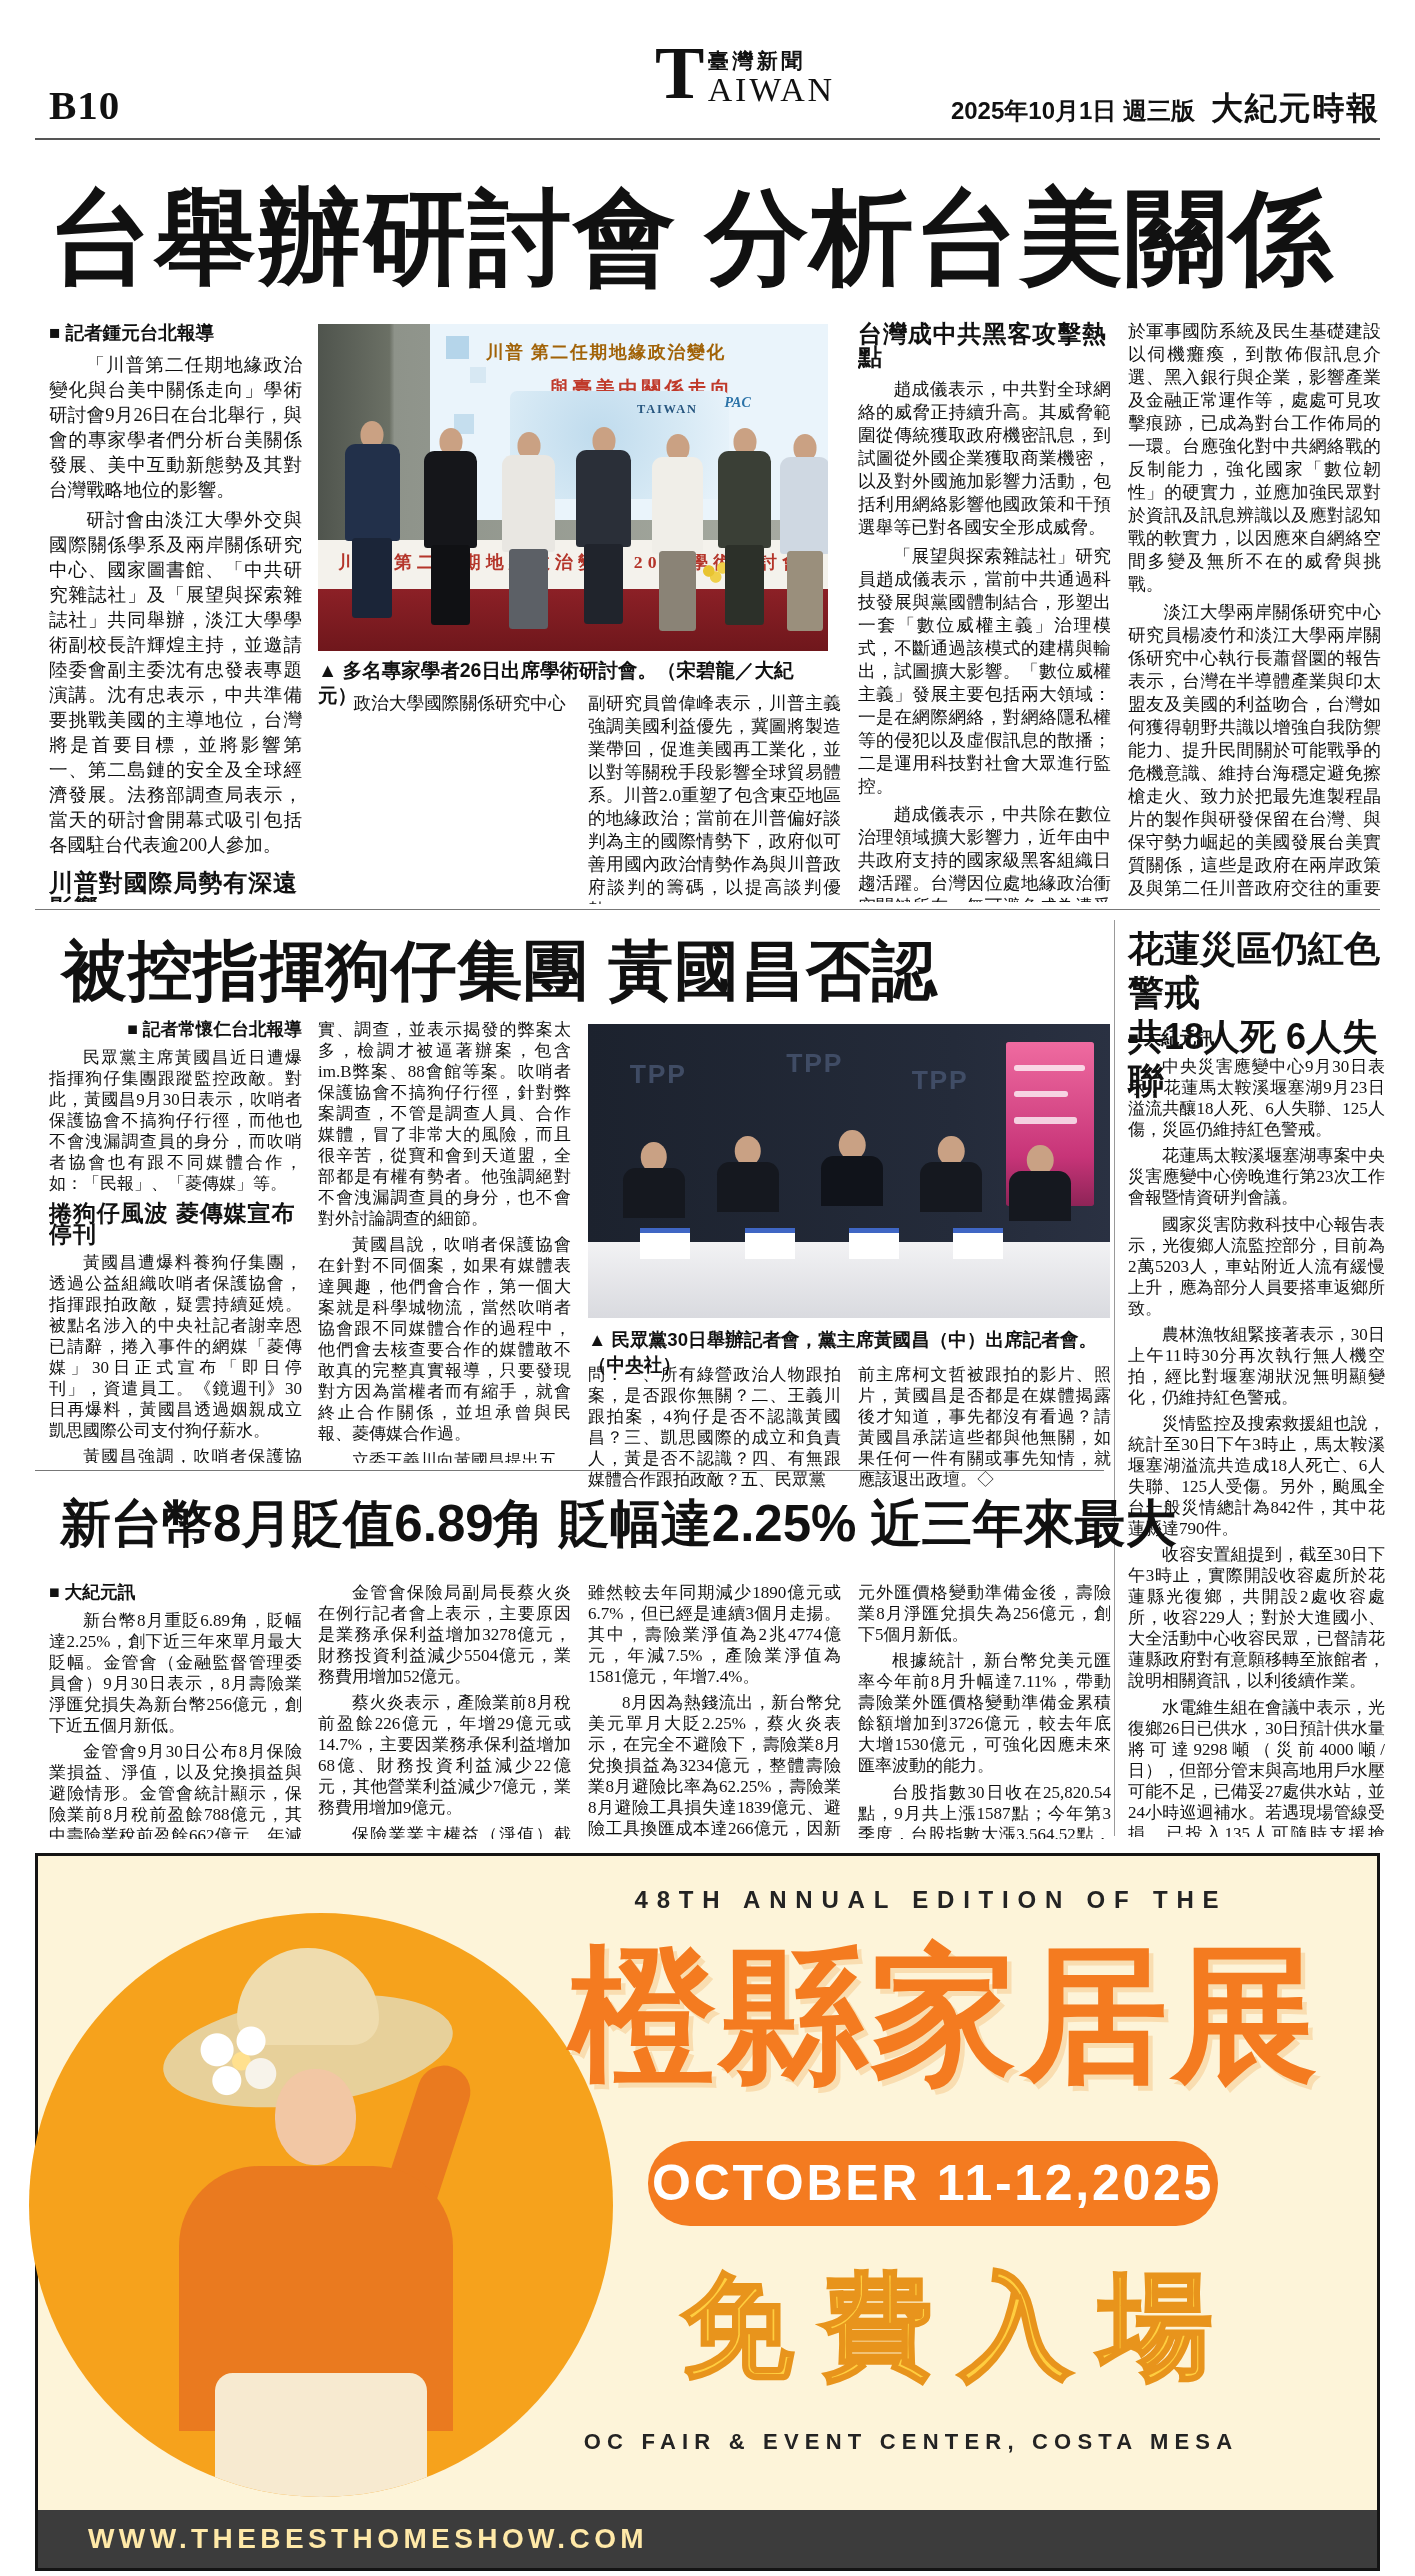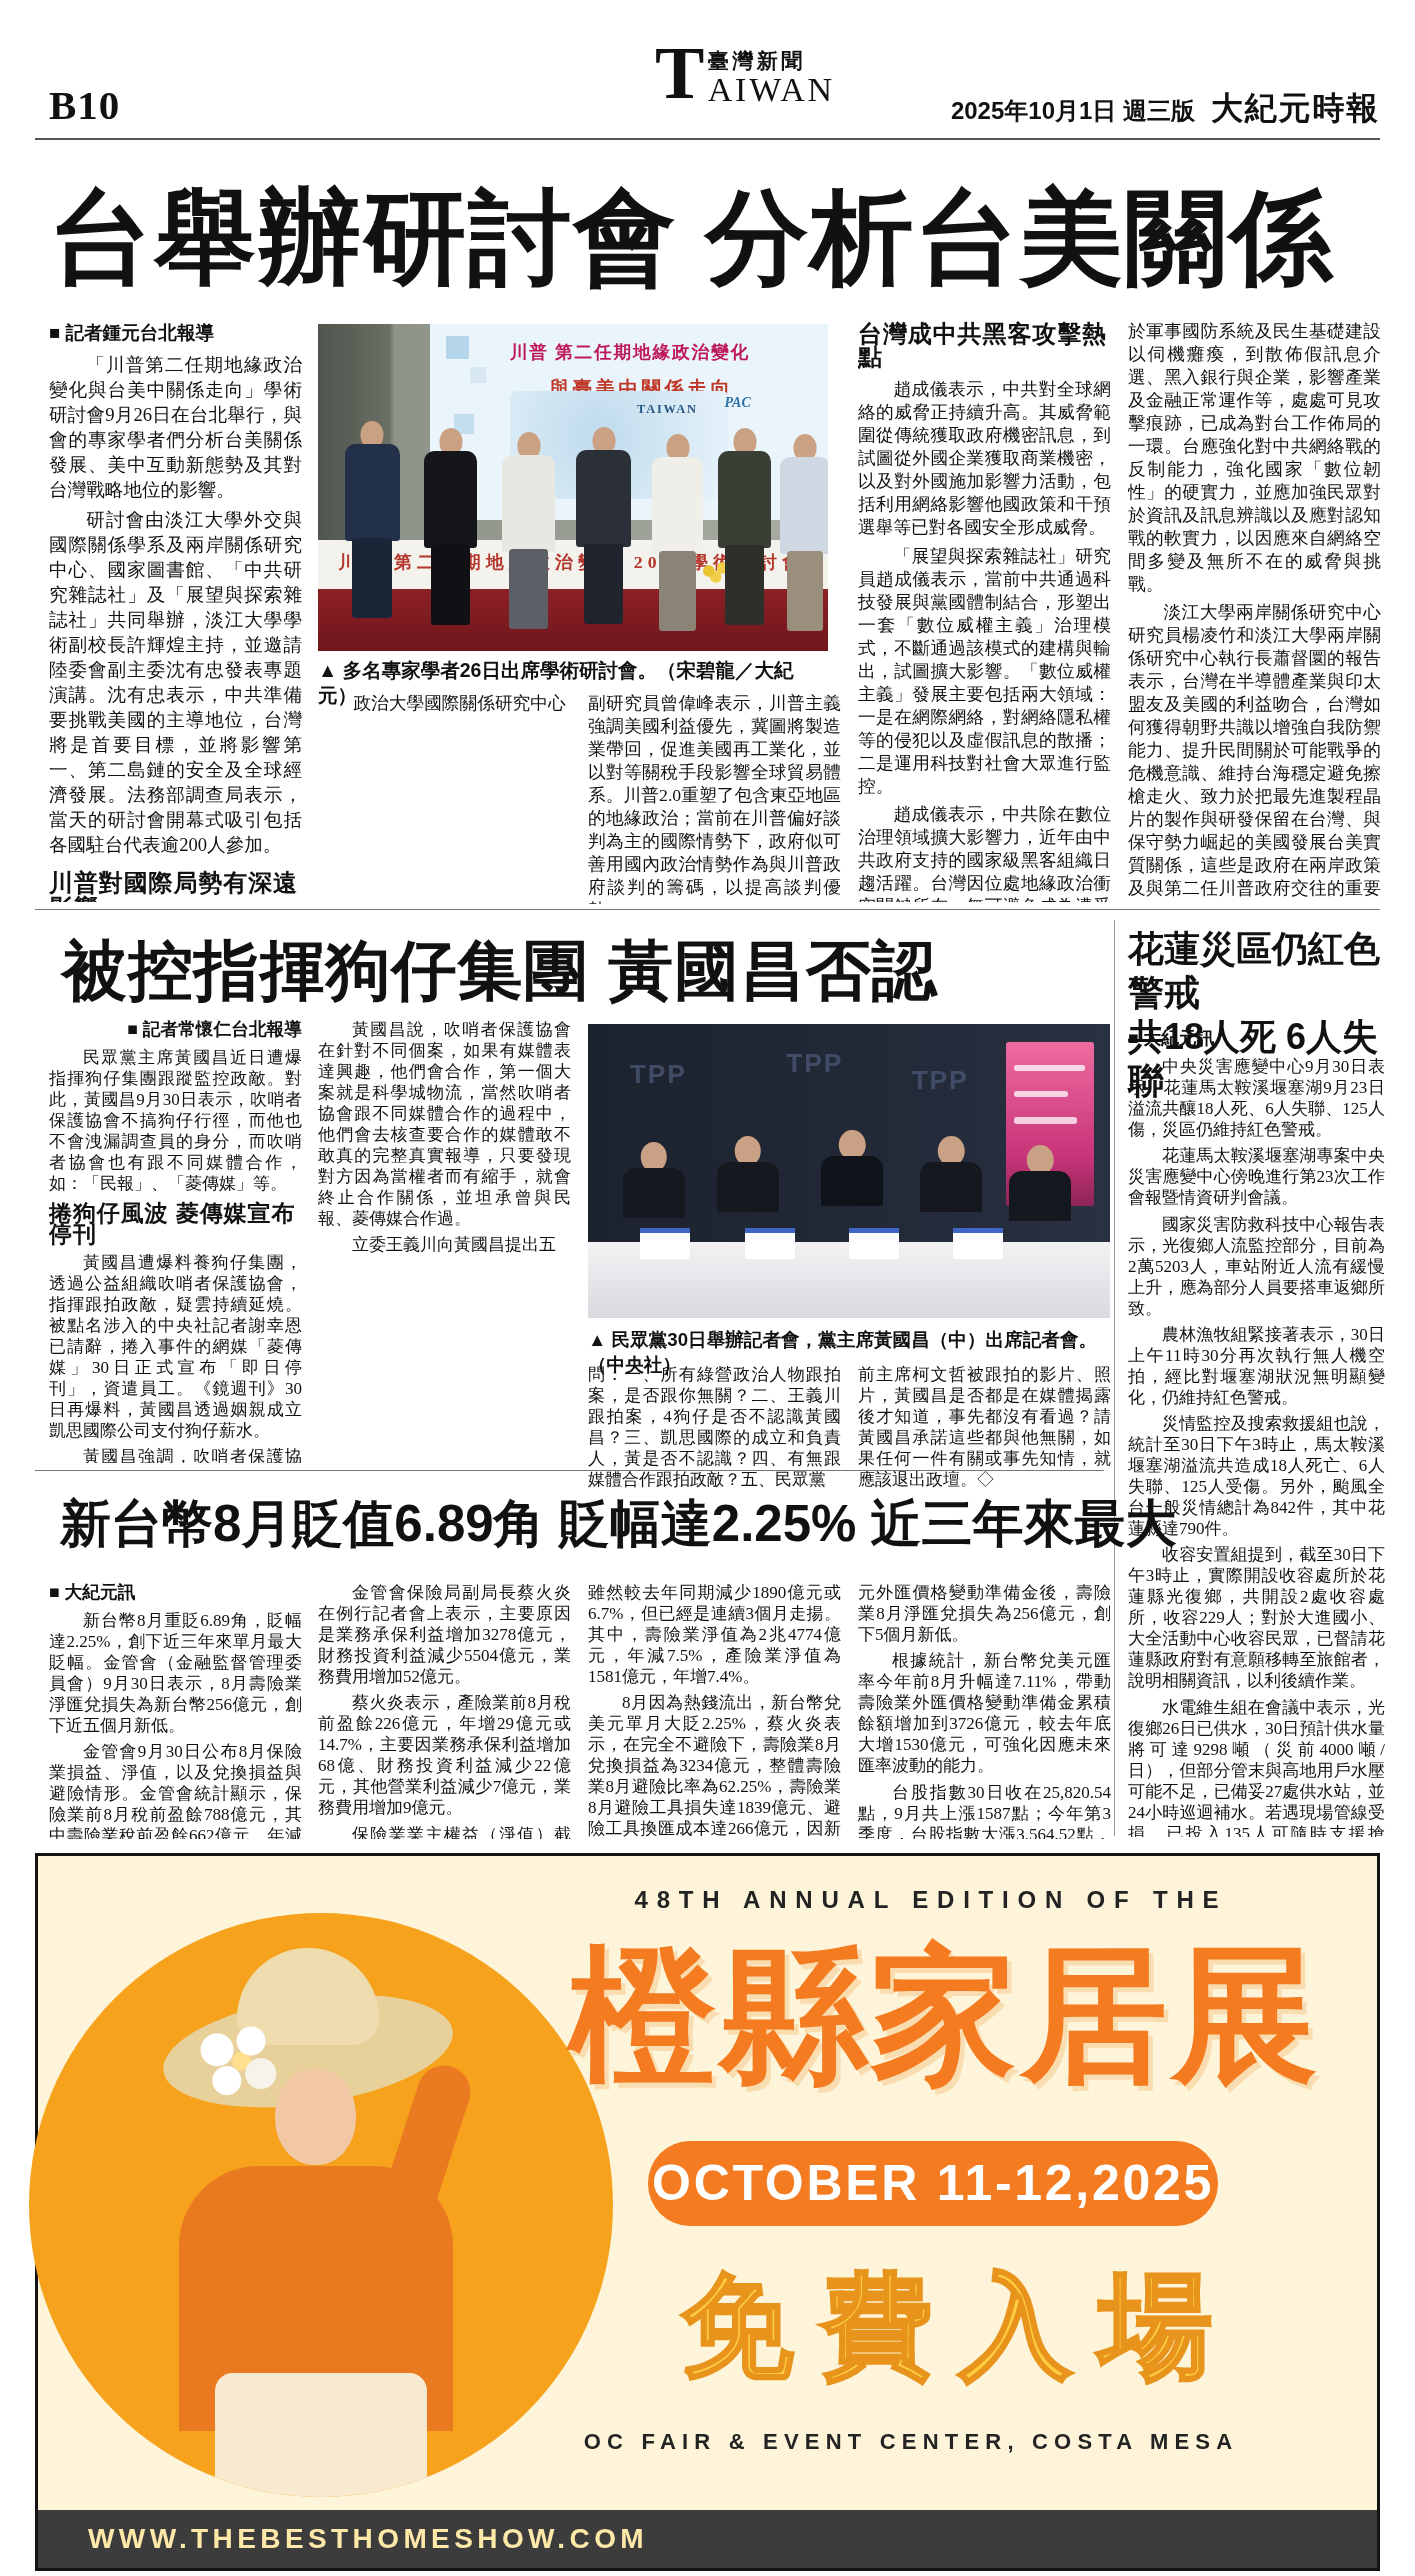--- a/index.html
+++ b/index.html
@@ -29,21 +29,21 @@
   .h1-a3{font-family:"Liberation Sans",sans-serif;font-size:36px;font-weight:900;line-height:44px;}
   .h1-a4{font-family:"Liberation Sans",sans-serif;font-size:51px;font-weight:900;white-space:nowrap;}
   .a2col{width:253px;top:1019px;height:444px;font-size:17px;line-height:21px;}
   .qcol{width:253px;top:1364px;height:128px;font-size:17px;line-height:21px;}
   .a3col{font-size:17px;line-height:21px;}
   .a4col{width:253px;top:1582px;height:257px;font-size:17px;line-height:21px;}
   
   .photo1{left:318px;top:324px;width:510px;height:327px;background:linear-gradient(90deg,#4f544d 0%,#6b7065 14%,#8e938a 15%,#a9ada3 100%);overflow:hidden;}
   .p1screen{position:absolute;left:22%;top:0;width:78%;height:60%;background:#eaf4fb;}
   .p1sq{position:absolute;background:#9ec8e2;opacity:.7;}
-  .p1txt1{position:absolute;left:14%;top:8%;color:#be185d;font-weight:bold;font-size:17.7px;letter-spacing:1.8px;margin-left:24px;}
+  .p1txt1{position:absolute;left:14%;top:8%;color:#a16207;font-weight:bold;font-size:17.7px;letter-spacing:1.8px;}
   .p1txt2{position:absolute;left:30%;top:26%;color:#c03a2b;font-weight:bold;font-size:19.5px;letter-spacing:3.5px;}
   .p1txt3{position:absolute;left:46%;top:45%;color:#2e6da4;font-weight:bold;font-size:11.5px;letter-spacing:1.8px;}
   .p1map{position:absolute;left:20%;top:34%;width:55%;height:55%;background:radial-gradient(circle at 40% 40%,#bfdbed 0%,#d8eaf5 60%,#eaf4fb 100%);border-radius:7px;}
   .p1taiwan{position:absolute;left:52%;top:40%;color:#27567f;font-weight:bold;font-size:12.4px;letter-spacing:1.8px;}
   .p1pac{position:absolute;left:74%;top:36%;color:#2c73a8;font-weight:bold;font-size:14px;font-style:italic;}
   .p1banner{position:absolute;left:0;top:66%;width:100%;height:16%;background:#f4f2ec;}
   .p1btxt{position:absolute;left:4%;top:20%;color:#b4352a;font-weight:bold;font-size:17.7px;letter-spacing:5.3px;white-space:nowrap;}
   .p1carpet{position:absolute;left:0;bottom:0;width:100%;height:19%;background:linear-gradient(180deg,#8c2026,#6f171c);}
   .person{position:absolute;}
   .head{position:absolute;left:50%;transform:translateX(-50%);top:0;width:23px;height:26.5px;border-radius:50% 50% 45% 45%;background:#caa183;}
@@ -185,20 +185,21 @@
   <div class="abs h1-a2" style="left:62px;top:927px;">被控指揮狗仔集團 黃國昌否認</div>
 
   <div class="col a2col" style="left:49px;">
     <p class="byline" style="font-size:17.7px;text-align:right;">■ 記者常懷仁台北報導</p>
     <p class="indent">民眾黨主席黃國昌近日遭爆指揮狗仔集團跟蹤監控政敵。對此，黃國昌9月30日表示，吹哨者保護協會不搞狗仔行徑，而他也不會洩漏調查員的身分，而吹哨者協會也有跟不同媒體合作，如：「民報」、「菱傳媒」等。</p>
     <div class="subhead" style="font-size:23px;margin:8.8px 0 7px 0;">捲狗仔風波 菱傳媒宣布停刊</div>
     <p class="indent">黃國昌遭爆料養狗仔集團，透過公益組織吹哨者保護協會，指揮跟拍政敵，疑雲持續延燒。被點名涉入的中央社記者謝幸恩已請辭，捲入事件的網媒「菱傳媒」30日正式宣布「即日停刊」，資遣員工。《鏡週刊》30日再爆料，黃國昌透過姻親成立凱思國際公司支付狗仔薪水。</p>
     <p class="indent">黃國昌強調，吹哨者保護協會針對任何弊案的檢舉一定核</p>
   </div>
   <div class="col a2col" style="left:318px;">
+    <p>實、調查，並表示揭發的弊案太多，檢調才被逼著辦案，包含im.B弊案、88會館等案。吹哨者保護協會不搞狗仔行徑，針對弊案調查，不管是調查人員、合作媒體，冒了非常大的風險，而且很辛苦，從寶和會到天道盟，全部都是有權有勢者。他強調絕對不會洩漏調查員的身分，也不會對外討論調查的細節。</p>
     <p class="indent">黃國昌說，吹哨者保護協會在針對不同個案，如果有媒體表達興趣，他們會合作，第一個大案就是科學城物流，當然吹哨者協會跟不同媒體合作的過程中，他們會去核查要合作的媒體敢不敢真的完整真實報導，只要發現對方因為當權者而有縮手，就會終止合作關係，並坦承曾與民報、菱傳媒合作過。</p>
     <p class="indent">立委王義川向黃國昌提出五</p>
   </div>
 
   <div class="abs photo2">
     <div class="tppmark" style="left:8%;top:12%;">TPP</div>
     <div class="tppmark" style="left:38%;top:8%;">TPP</div>
     <div class="tppmark" style="left:62%;top:14%;">TPP</div>
     <div class="p2pink">
       <div class="p2pinkline" style="top:14%;"></div>

